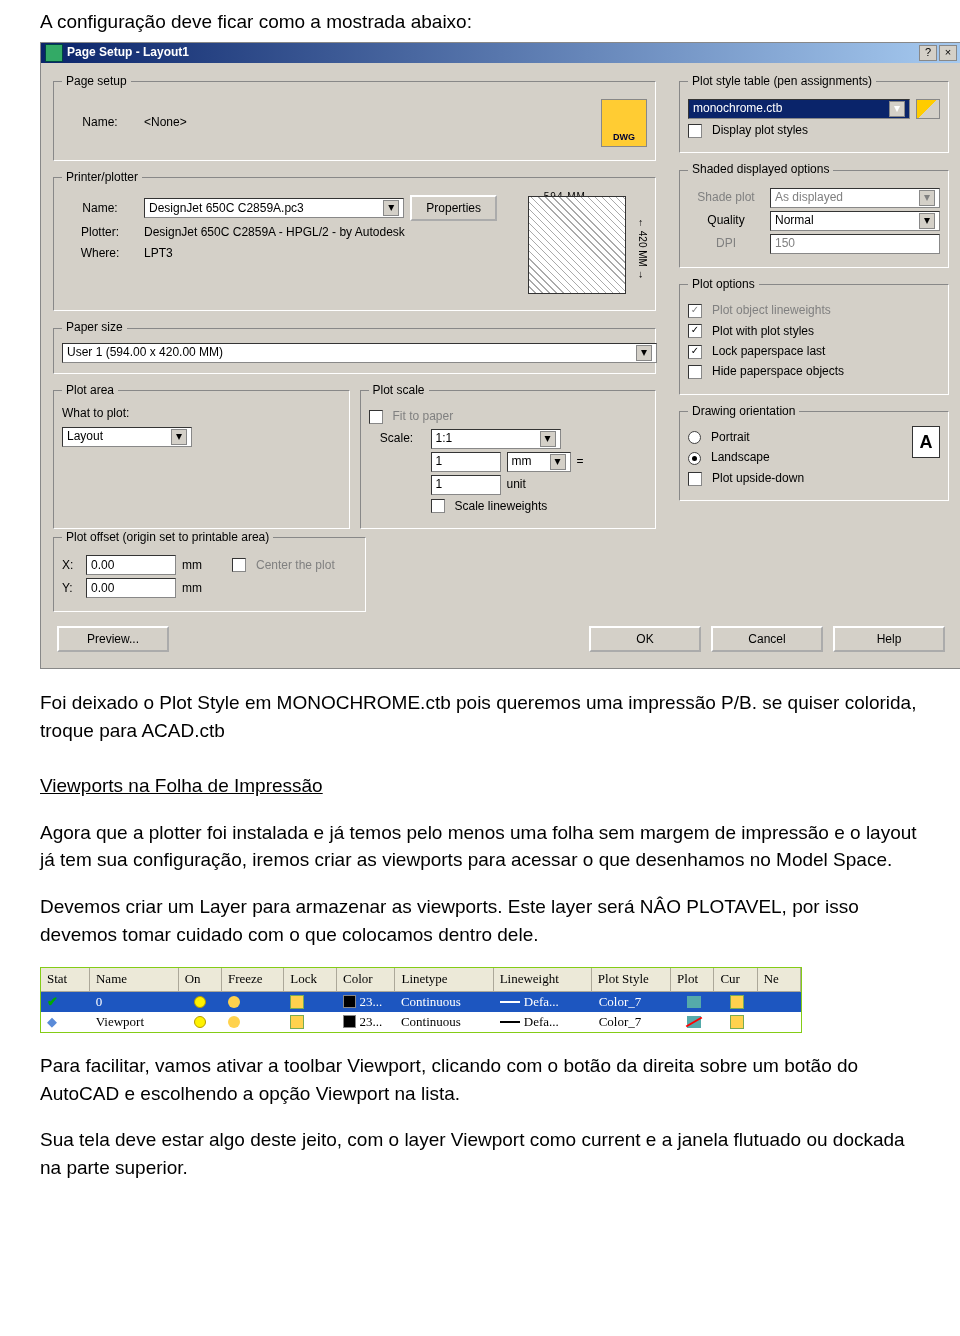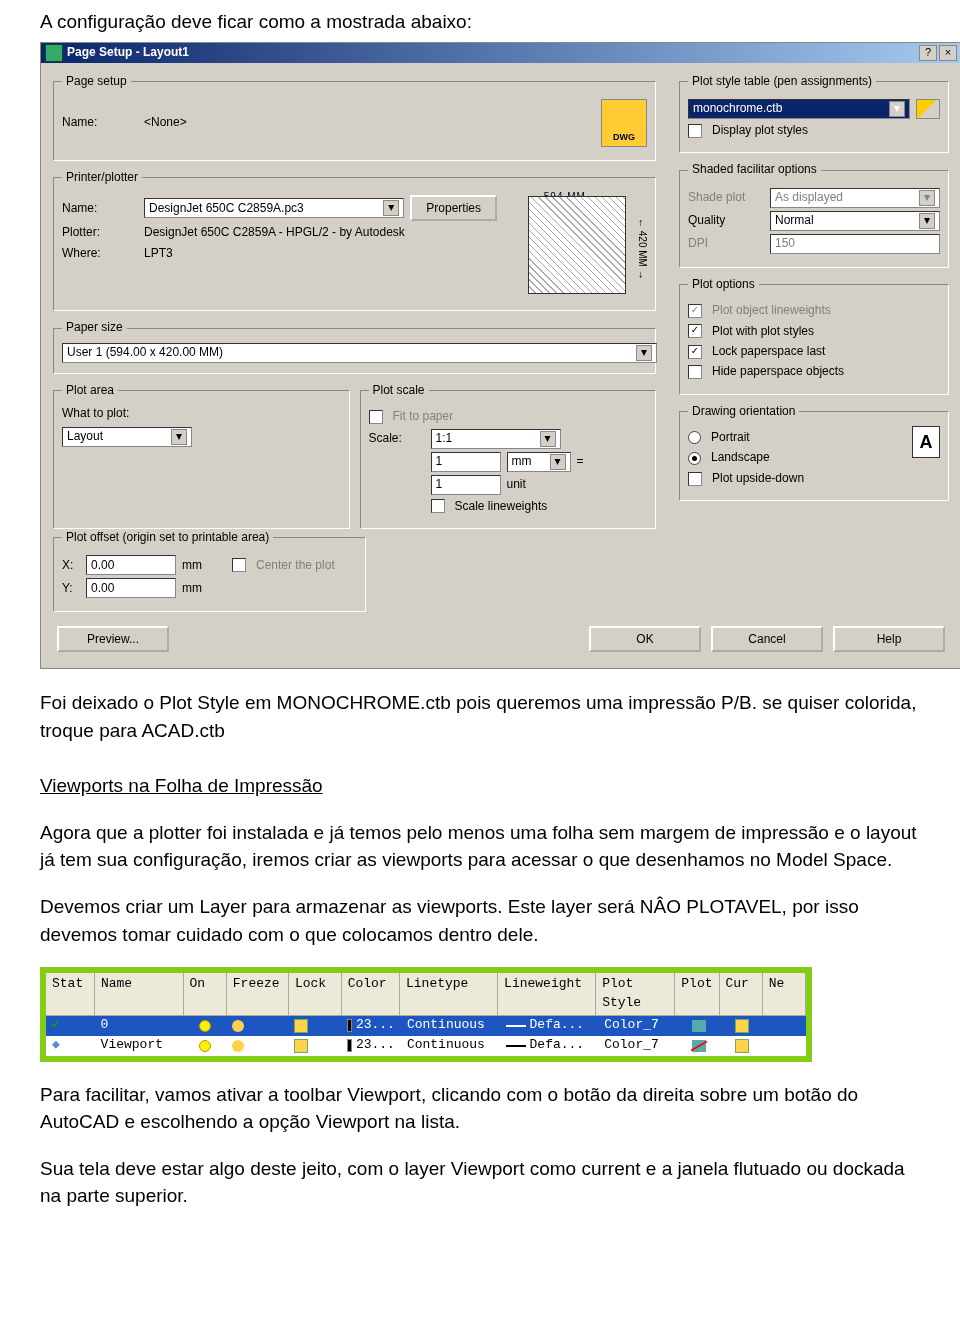--- a/index.html
+++ b/index.html
@@ -14,21 +14,21 @@
   .titlebar .ttext { font-weight:bold; flex:1; font-size:12px; }
   .titlebar .tbtn { width:16px; height:14px; background:#d4d0c8; border:1px solid #888; margin-left:2px; text-align:center; line-height:12px; font-size:11px; color:#000; }
   .dlg-body { padding:10px 12px; }
   .cols { display:flex; gap:23px; }
   .left { flex: 1 1 620px; }
   .right{ flex: 0 0 270px; }
 
   fieldset { border:1px solid #fff; border-top-color:#888; border-left-color:#888; padding:6px 8px 10px 8px; margin:0 0 8px 0; background:#d4d0c8; position:relative; }
   fieldset legend { padding:0 4px; font-size:12px; color:#000; }
   .row { display:flex; align-items:center; gap:6px; margin:3px 0; }
-  .lbl { width:76px; color:#000; }
+  .lbl { width:76px; color:#000;text-align:center; }
   .lbl.sm { width:56px; }
   .val { color:#000; }
   .disabled { color:#808080; }
 
   .select, .input { background:#fff; border:1px inset #888; height:18px; padding:0 4px; display:inline-flex; align-items:center; font-size:12px; }
   .select { justify-content:space-between; }
   .select .arrow { width:14px; height:14px; background:#d4d0c8; border:1px solid #888; text-align:center; line-height:12px; margin-left:4px; }
   .btn { background:#d4d0c8; border:2px outset #fff; height:22px; padding:0 14px; display:inline-flex; align-items:center; justify-content:center; font-size:12px; cursor:default; }
   .checkbox { width:12px; height:12px; border:1px inset #888; background:#fff; display:inline-block; margin-right:4px; text-align:center; line-height:10px; font-size:10px; }
   .radio { width:11px; height:11px; border:1px solid #404040; border-radius:50%; background:#fff; display:inline-flex; align-items:center; justify-content:center; margin-right:4px; }
@@ -41,21 +41,21 @@
   .pp-right{ position:absolute; right:-2px; top:26px; font-size:10px; writing-mode:vertical-rl;}
 
   .pen-icon { width:22px; height:18px; border:1px solid #888; background:linear-gradient(135deg,#fc0 0 50%,#d4d0c8 50%); display:inline-block; }
 
   .orient-icon { width:26px; height:30px; border:1px solid #333; background:#fff; display:flex; align-items:center; justify-content:center; font-size:18px; font-weight:bold; }
 
   .btnrow { display:flex; gap:10px; justify-content:flex-end; padding:6px 4px; }
   .btnrow .btn { min-width:80px; }
 
   
-  .layer-img { width:760px; border:6px solid #84cc16; background:#fff; font-size:13px; font-family:Liberation Mono, monospace; margin:15px 0 18px 0;}
+  .layer-img { width:760px; border:1px solid #84cc16; background:#fff; font-size:13px; font-family:Liberation Serif, serif; margin:15px 0 18px 0;}
   .layer-head { display:flex; background:#ece9d8; border-bottom:1px solid #aca899; }
   .layer-head div { padding:2px 6px; border-right:1px solid #aca899; }
   .layer-row { display:flex; align-items:center; height:20px; }
   .layer-row.sel { background:#1d56c0; color:#fff; }
   .layer-row div { padding:0 6px; display:flex; align-items:center; gap:4px;}
   .lw { width:38px;} .nw{width:80px;} .cw{width:32px; justify-content:center;}
   .mw{width:70px;} .xw{width:90px;}
   .bulb-on { width:10px;height:10px;border-radius:50%;background:#fff200;border:1px solid #b59a00;}
   .sun { width:12px;height:12px;border-radius:50%;background:#ffd24d;}
   .lock { width:12px;height:12px;background:#ffd24d;border:1px solid #7a5;}
@@ -204,21 +204,21 @@
               </div>
               <span class="pen-icon"></span>
             </div>
             <div class="row">
                 <span class="checkbox"></span>
                 <span>Display plot styles</span>
               </div>
           </fieldset>
 
           <fieldset>
-            <legend>Shaded facilitar options</legend>
+            <legend>Shaded displayed options</legend>
             <div class="row">
                 <span class="lbl disabled">Shade plot</span>
               <div class="select disabled" style="flex:1">
                   <span>As displayed</span>
                   <span class="arrow">▾</span>
                 </div>
               </div>
             <div class="row">
                 <span class="lbl">Quality</span>
               <div class="select" style="flex:1">

